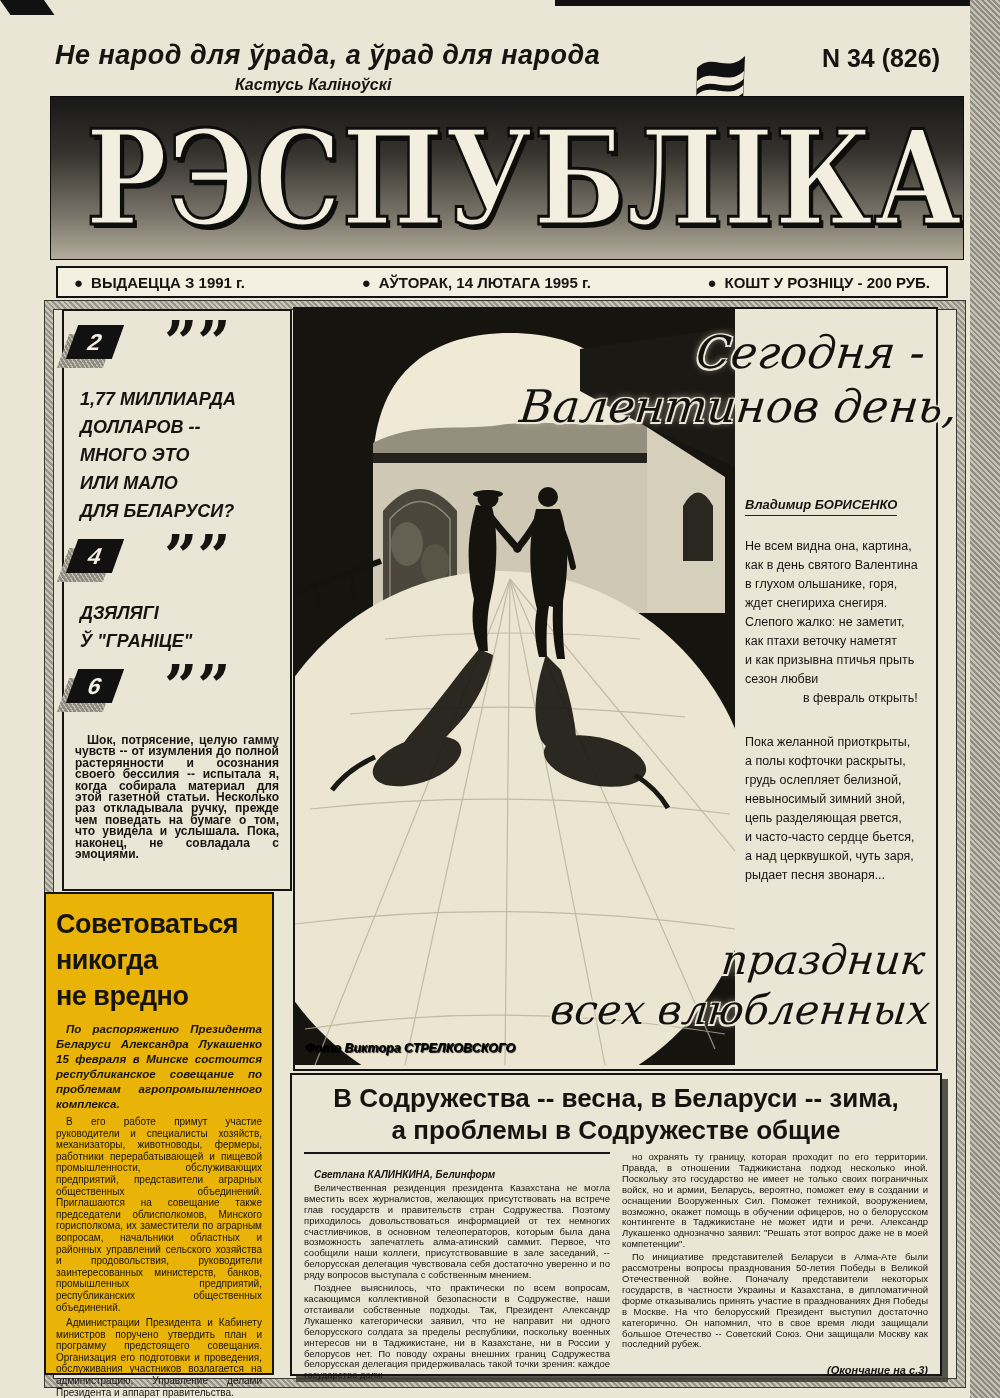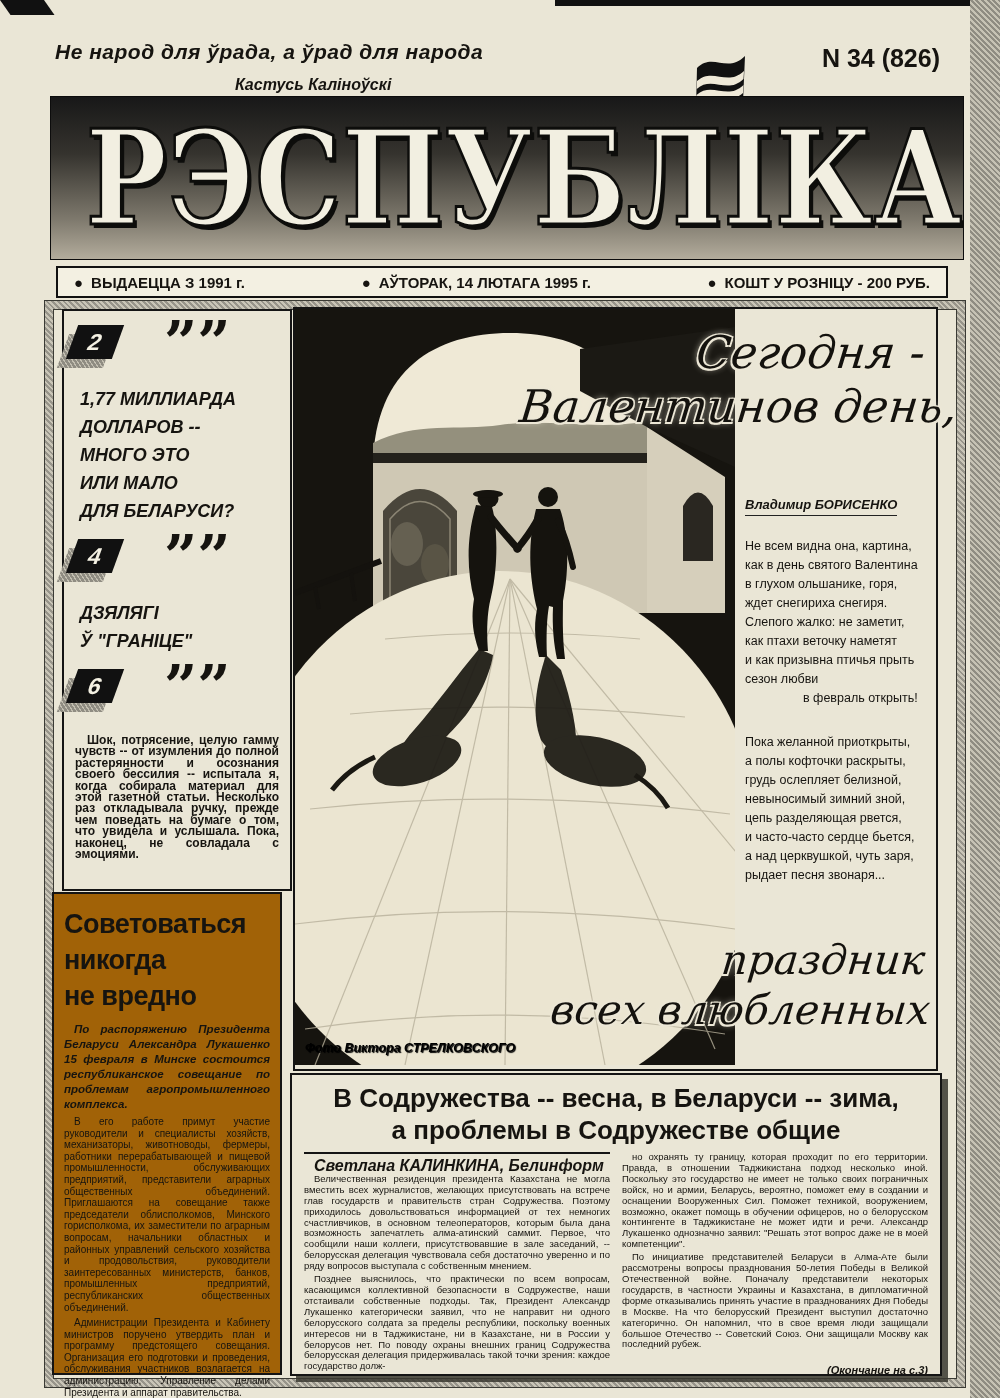--- a/index.html
+++ b/index.html
@@ -5,21 +5,21 @@
   html,body{margin:0;padding:0;}
   body{width:1000px;height:1398px;position:relative;background:#eae6d6;
        font-family:"Liberation Sans",sans-serif;color:#161410;overflow:hidden;}
   .abs{position:absolute;}
   
   .edge-right{left:970px;top:0;width:30px;height:1398px;
     background:repeating-linear-gradient(45deg,#8f8c82 0 2px,#c6c2b4 2px 4px);}
   .top-strip{left:555px;top:0;width:415px;height:6px;background:#111;}
   .corner-wedge{left:0;top:0;width:44px;height:15px;background:#111;transform:skewX(35deg);transform-origin:top left;}
   
-  .motto{left:55px;top:40px;font-size:21px;font-weight:bold;font-style:italic;letter-spacing:.5px;}
+  .motto{left:55px;top:40px;font-size:27px;font-weight:bold;font-style:italic;letter-spacing:.5px;}
   .motto-author{left:235px;top:76px;font-size:16px;font-weight:bold;font-style:italic;}
   .issue-no{left:760px;top:44px;width:180px;text-align:right;font-size:25px;font-weight:bold;}
   .flag{left:683px;top:48px;}
   
   .masthead{left:50px;top:96px;width:912px;height:162px;
     background:linear-gradient(#181818 0%,#35332e 35%,#7d786c 75%,#b3ac9c 100%);
     border:1px solid #0c0c0c;display:flex;align-items:center;justify-content:flex-end;overflow:visible;}
   .masthead span{font-family:"DejaVu Serif",serif;font-weight:bold;font-size:108px;
     color:#f2efe1;-webkit-text-stroke:2.5px #0d0d0b;text-shadow:3px 3px 0 #0d0d0b;
     transform:scaleY(1.22);letter-spacing:1px;white-space:nowrap;}
@@ -40,21 +40,21 @@
   .badge .sh{position:absolute;left:-9px;top:9px;width:46px;height:34px;transform:skewX(-20deg);
     background:repeating-linear-gradient(45deg,#8f8c82 0 2px,#c2beb0 2px 3px);}
   .badge .num{position:absolute;left:0;top:0;width:46px;height:34px;transform:skewX(-20deg);
     background:#111;color:#f4f1e3;font-weight:bold;font-size:23px;display:flex;align-items:center;justify-content:center;}
   .badge-quote{font-family:"DejaVu Serif",serif;font-weight:bold;font-size:58px;line-height:34px;margin-left:30px;}
   .teaser-text{margin:2px 10px 6px 16px;font-size:18px;line-height:28px;font-weight:bold;
     font-style:italic;white-space:pre-line;}
   .teaser-para{margin:10px 11px 0 11px;font-size:12px;line-height:11.4px;font-weight:bold;
     text-align:justify;text-indent:12px;}
   
-  .left-art{left:52px;top:892px;width:226px;height:479px;border:2px solid #141414;background:#a16207;}
+  .left-art{left:44px;top:892px;width:226px;height:479px;border:2px solid #141414;background:#eab308;}
   .left-art h1{margin:12px 10px 8px 10px;font-size:27px;line-height:36px;white-space:pre-line;
     font-weight:bold;letter-spacing:-0.5px;}
   .left-lead{margin:0 10px;font-size:11.5px;line-height:15px;font-weight:bold;font-style:italic;
     text-align:justify;text-indent:10px;}
   .left-p{margin:4px 10px 0 10px;font-size:10px;line-height:11.6px;text-align:justify;text-indent:10px;}
   
   .photo-box{left:293px;top:307px;width:641px;height:760px;border:2px solid #141414;background:#eae6d6;}
   .photo-svg{position:absolute;left:0;top:0;}
   .photo-credit{left:305px;top:1041px;color:#000000;font-style:italic;font-weight:bold;font-size:12.5px;
     text-shadow:1px 1px 1px #000;}
@@ -73,22 +73,22 @@
   .st1{left:745px;top:537px;width:185px;}
   .st2{left:745px;top:733px;width:185px;}
   .poem-indent{padding-left:58px;}
   
   .bottom-box{left:290px;top:1073px;width:648px;height:299px;border:2px solid #141414;background:#eae6d6;
     box-shadow:6px 6px 0 rgba(58,56,48,.85);}
   .bottom-h{margin-top:7px;text-align:center;font-weight:bold;font-size:26px;line-height:32px;}
   .bottom-cols{display:flex;gap:12px;padding:6px 12px 0 12px;}
   .bcol{flex:1;font-size:9.5px;line-height:10.9px;text-align:justify;}
   .bcol p{margin:0 0 2px 0;text-indent:10px;}
-  .bottom-byline{border-top:2px solid #141414;padding-top:7px;margin-bottom:4px;
-    font-weight:bold;font-style:italic;font-size:16px;text-indent:0;}
+  .bottom-byline{border-top:2px solid #141414;padding-top:16px;margin-bottom:4px;
+    font-weight:bold;font-style:italic;font-size:10px;text-indent:0;}
   .bottom-cont{text-align:right;font-weight:bold;font-style:italic;font-size:11px;margin-top:15px;}
 </style>
 </head>
 <body>
 
 <div class="abs edge-right"></div>
 <div class="abs top-strip"></div>
 <div class="abs corner-wedge"></div>
 
 <div class="abs motto">Не народ для ўрада, а ўрад для народа</div>

